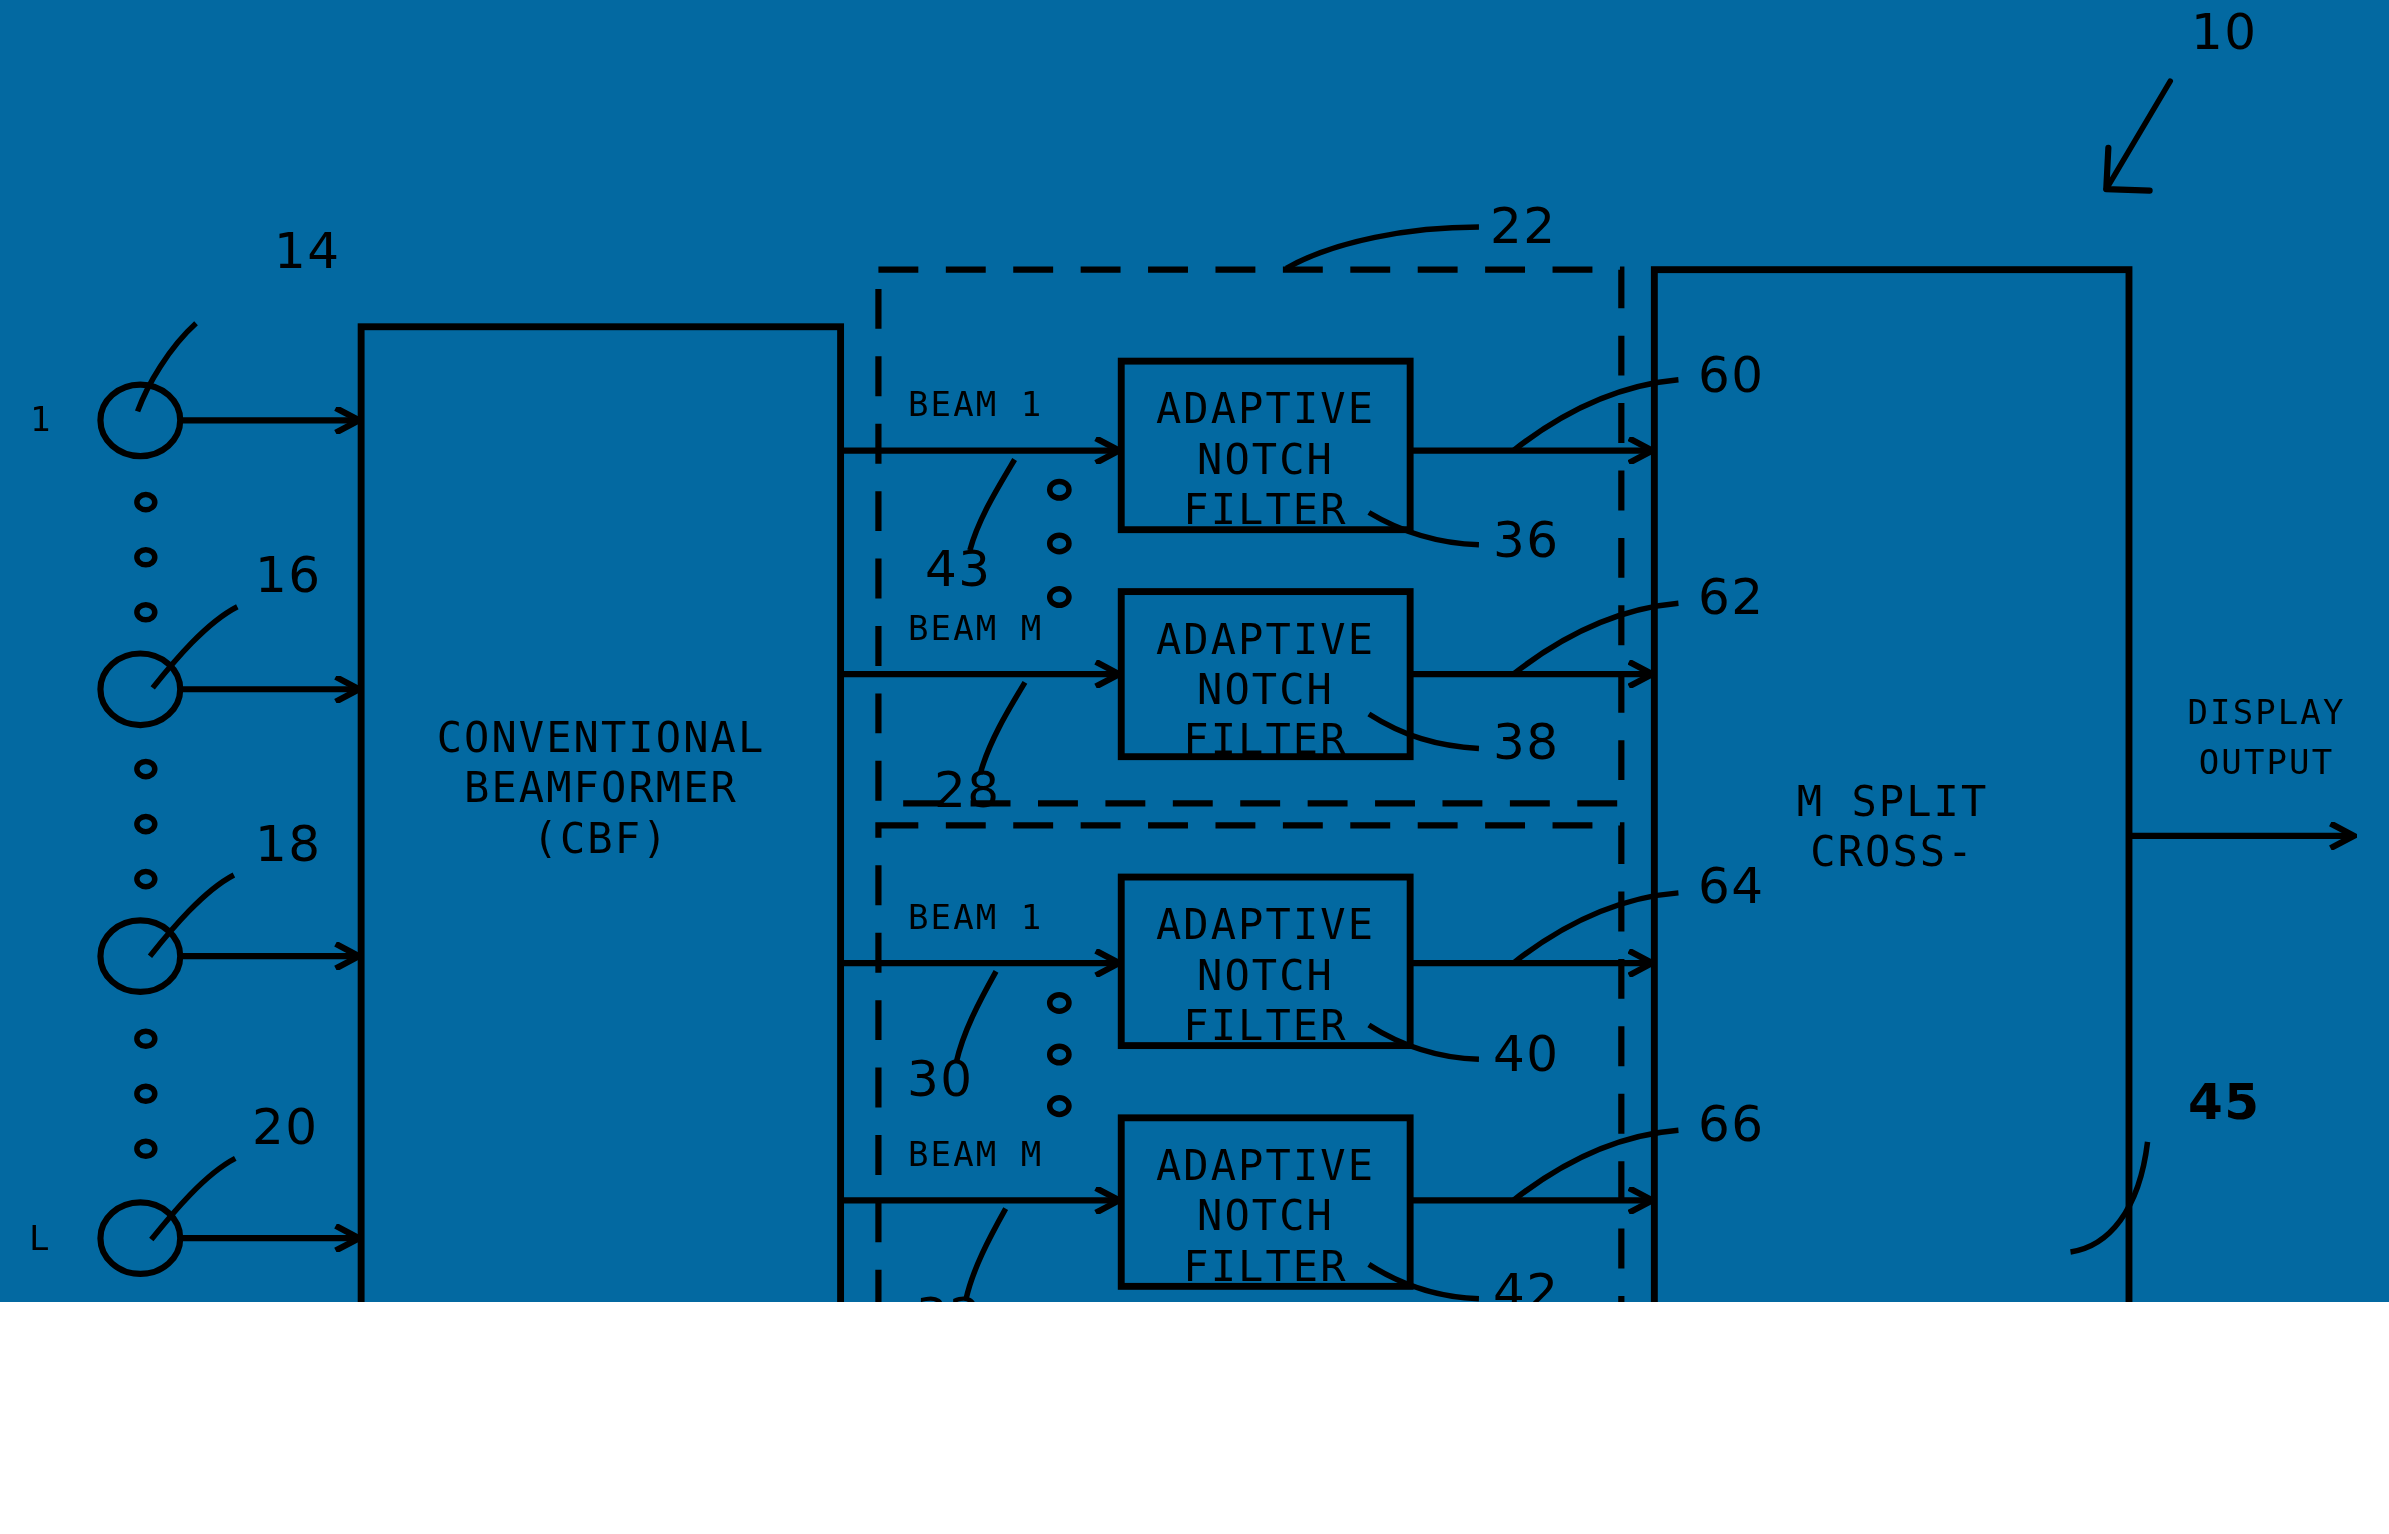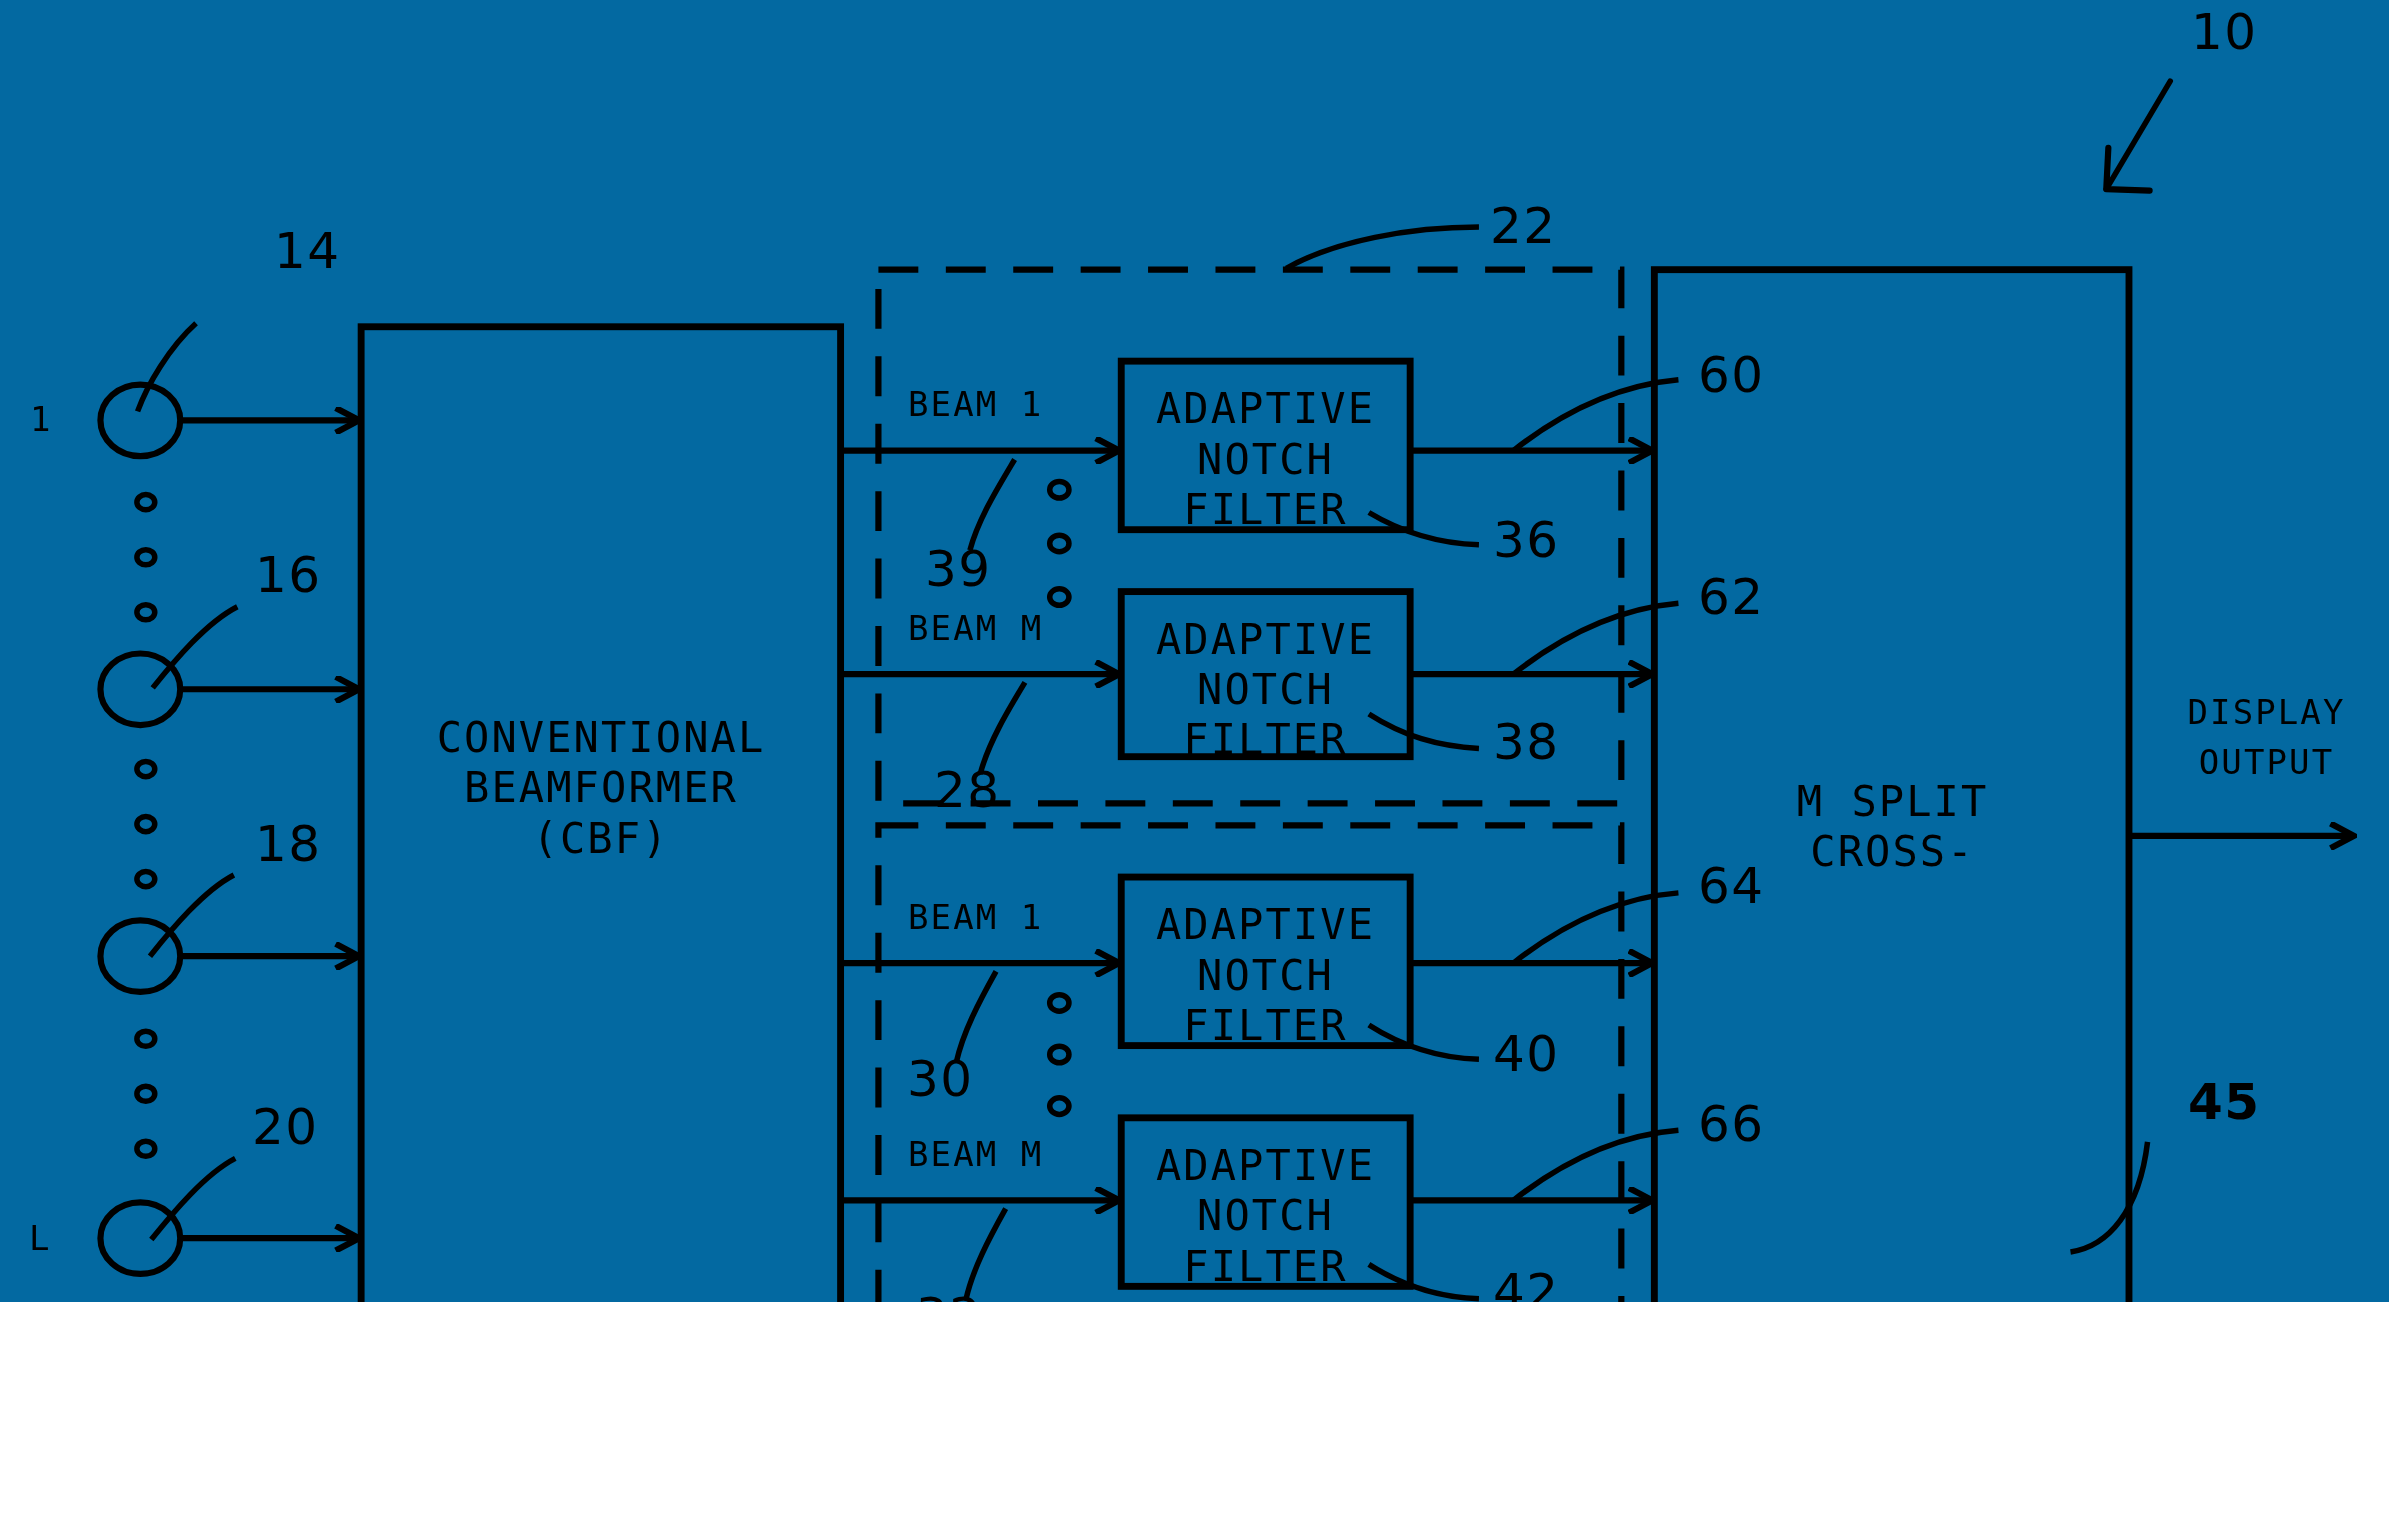--- a/index.html
+++ b/index.html
@@ -192,21 +192,21 @@
 
   <div class="tx blocklabel" style="left:361px; top:707px; width:480px;">CONVENTIONAL</div>
   <div class="tx blocklabel" style="left:361px; top:757px; width:480px;">BEAMFORMER</div>
   <div class="tx blocklabel" style="left:361px; top:808px; width:480px;">(CBF)</div>
   <div class="tx refnum" style="left:593px; top:1350px;">12</div>
 
   <div class="tx refnum" style="left:1490px; top:201px;">22</div>
   <div class="tx refnum" style="left:1321px; top:1450px;">24</div>
 
   <div class="tx beamlabel" style="left:908px; top:387px;">BEAM 1</div>
-  <div class="tx refnum" style="left:925px; top:544px;">39</div>
+  <div class="tx refnum" style="left:925px; top:544px;">43</div>
   <div class="tx blocklabel" style="left:1121px; top:378px; width:289px;">ADAPTIVE</div>
   <div class="tx blocklabel" style="left:1121px; top:429px; width:289px;">NOTCH</div>
   <div class="tx blocklabel" style="left:1121px; top:479px; width:289px;">FILTER</div>
   <div class="tx refnum" style="left:1493px; top:515px;">36</div>
   <div class="tx refnum" style="left:1698px; top:350px;">60</div>
 
   <div class="tx beamlabel" style="left:908px; top:611px;">BEAM M</div>
   <div class="tx refnum" style="left:934px; top:765px;">28</div>
   <div class="tx blocklabel" style="left:1121px; top:609px; width:289px;">ADAPTIVE</div>
   <div class="tx blocklabel" style="left:1121px; top:659px; width:289px;">NOTCH</div>

